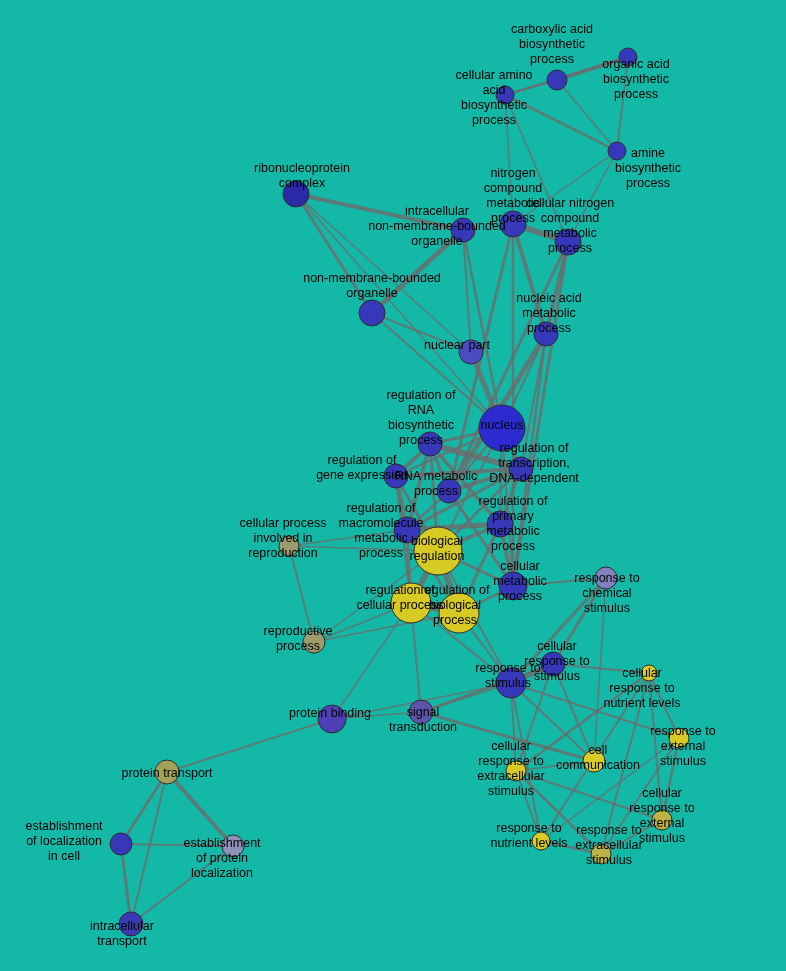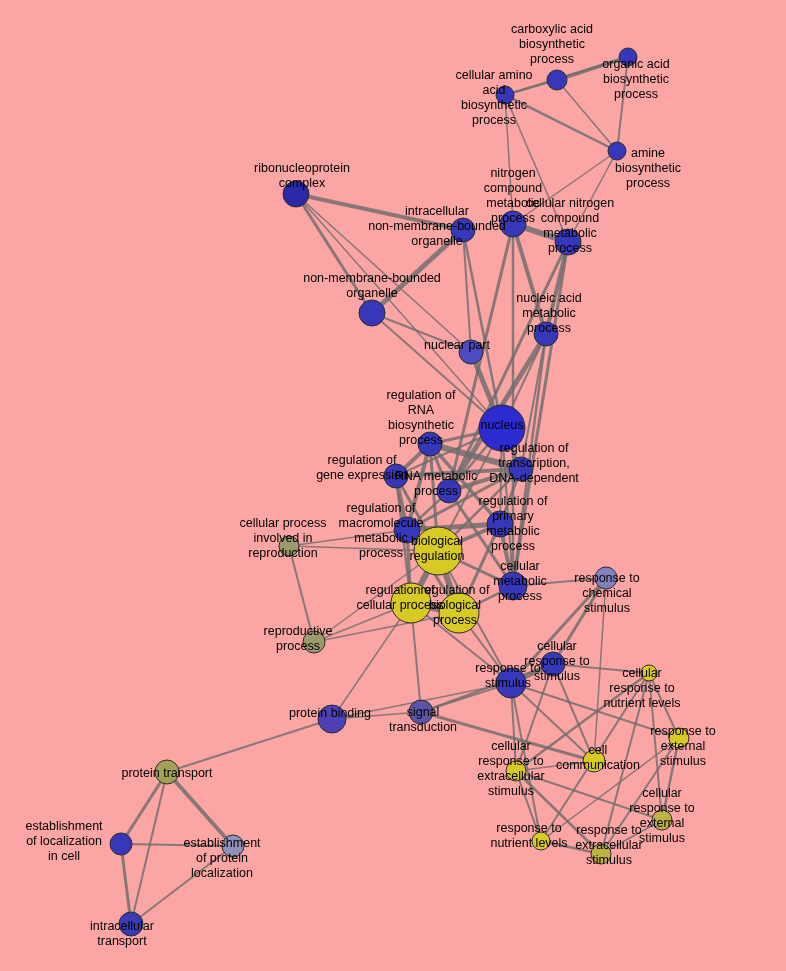--- a/index.html
+++ b/index.html
@@ -1,16 +1,16 @@
 <!DOCTYPE html>
 <html><head>
 <meta charset="utf-8">
 <style>
   html,body{margin:0;padding:0;background:#ffffff;}
-  .canvas{position:relative;width:786px;height:971px;background:#fca5a5;overflow:hidden;}
+  .canvas{position:relative;width:786px;height:971px;background:#14b8a6;overflow:hidden;}
   .canvas svg{display:block;width:786px;height:971px;}
   .node-label{font-family:"Liberation Sans",sans-serif;fill:#000000;}
 </style>
 </head>
 <body>
 
 <div class="canvas">
   <svg id="graph" viewBox="0 0 786 971">
       <g>
         <line x1="557" y1="80" x2="628" y2="57" stroke="#6b6b6b" stroke-opacity="0.8" stroke-width="3.5" stroke-linecap="round"></line>

